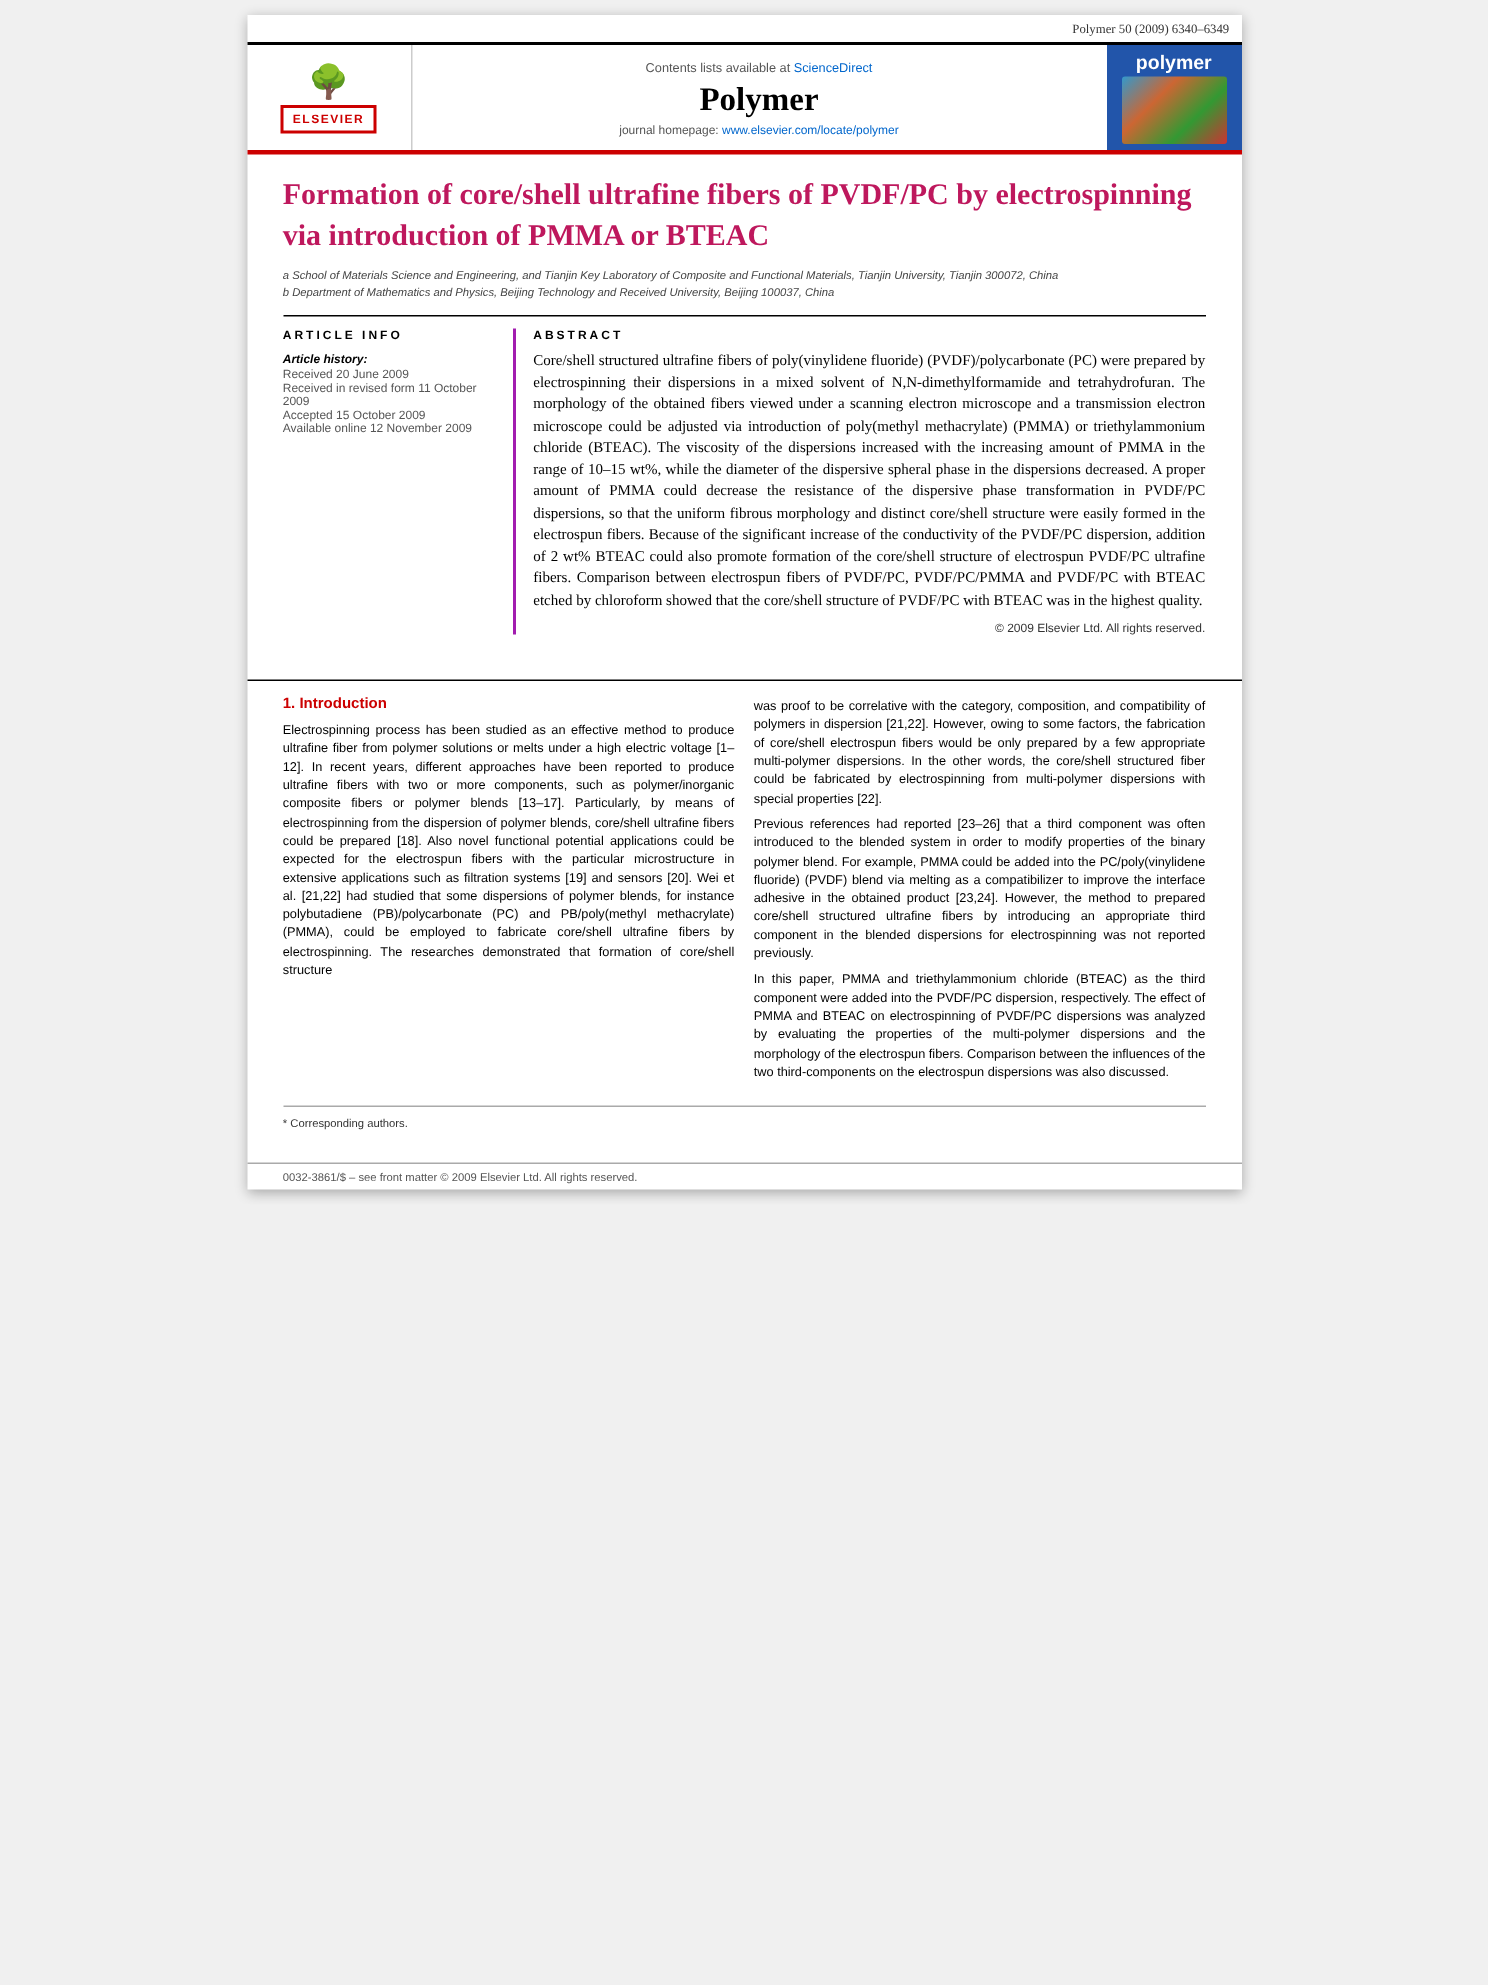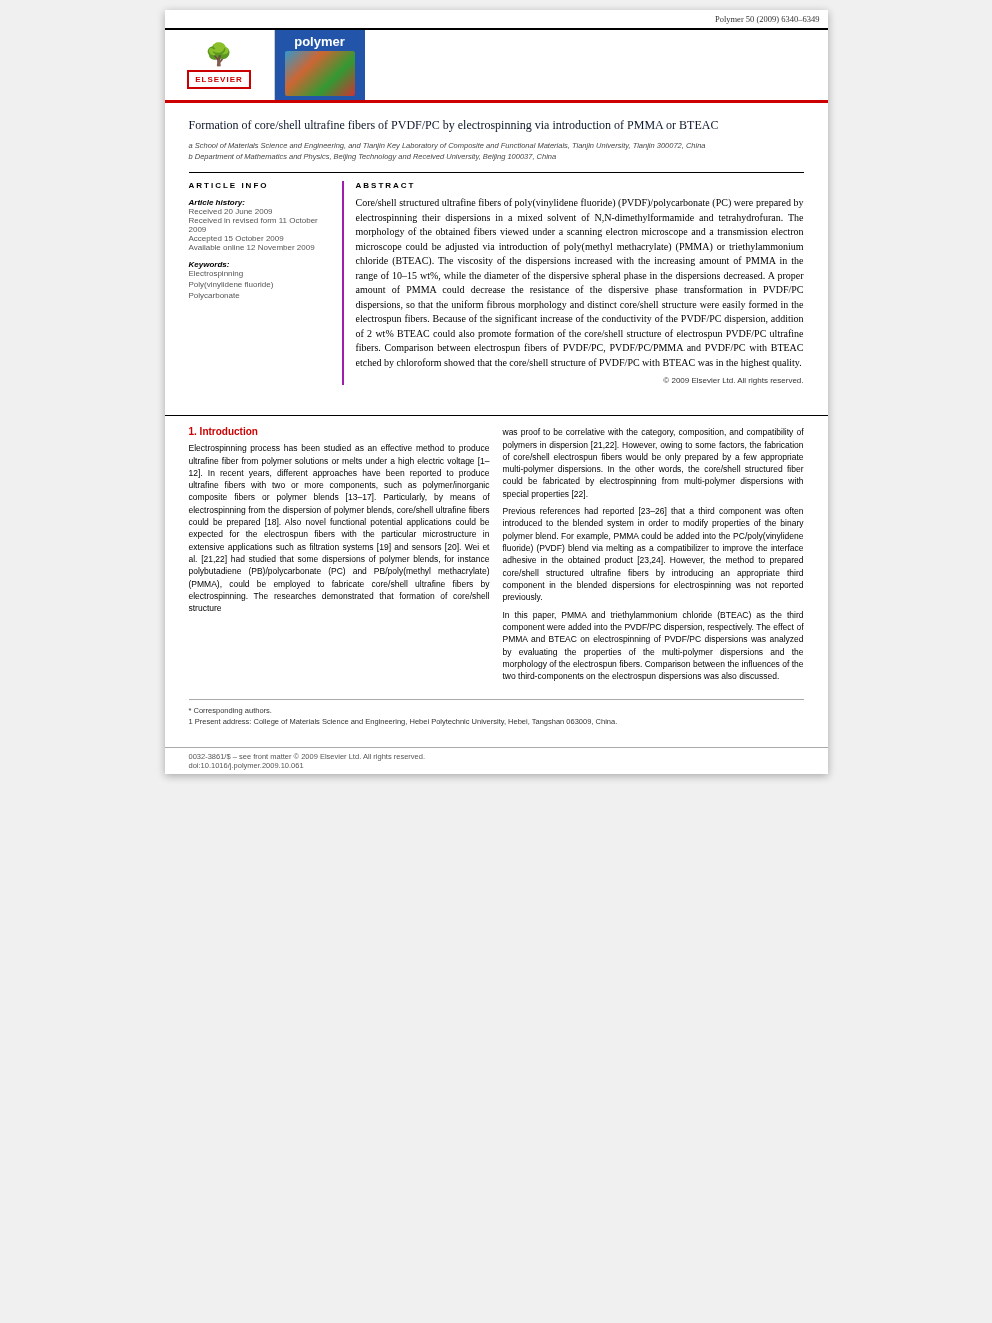--- a/index.html
+++ b/index.html
@@ -112,23 +112,23 @@
       background: linear-gradient(135deg, #3399cc, #cc6633, #339933, #cc3333);
       border-radius: 2px;
     }
 
     
     .article-content {
       padding: 14px 24px 20px;
     }
 
     .article-title {
-      font-size: 12px;
-      font-weight: normal;
-      color: #0f172a;
+      font-size: 20px;
+      font-weight: bold;
+      color: #be185d;
       margin-bottom: 8px;
       line-height: 1.35;
       font-family: 'Times New Roman', serif;
     }
 
     .authors {
       font-size: 9.5px;
       color: #000;
       margin-bottom: 4px;
       font-family: Arial, sans-serif;
@@ -284,20 +284,31 @@
     <span>Polymer 50 (2009) 6340–6349</span>
   </div>
 
   <div class="header-bar">
 
     <div class="elsevier-logo">
       <div class="logo-tree">🌳</div>
       <div class="logo-box">ELSEVIER</div>
     </div>
 
+    <div class="header-center">
+      <div class="sciencedirect-line">
+        <span>Contents lists available at </span>
+        <a href="#">ScienceDirect</a>
+      </div>
+      <div class="journal-name-big">Polymer</div>
+      <div class="journal-homepage">
+        <span>journal homepage: </span>
+        <a href="#">www.elsevier.com/locate/polymer</a>
+      </div>
+    </div>
 
     <div class="polymer-logo-right">
       <div class="polymer-logo-text">polymer</div>
       <div class="polymer-logo-img"></div>
     </div>
   </div>
 
   <div class="article-content">
 
     <div class="article-title">Formation of core/shell ultrafine fibers of PVDF/PC by electrospinning via introduction of PMMA or BTEAC</div>
@@ -314,26 +325,20 @@
         <div class="section-heading">ARTICLE INFO</div>
 
         <div class="article-info-block">
           <span class="info-label">Article history:</span>
           <span class="info-value">Received 20 June 2009</span>
           <span class="info-value">Received in revised form 11 October 2009</span>
           <span class="info-value">Accepted 15 October 2009</span>
           <span class="info-value">Available online 12 November 2009</span>
         </div>
 
-        <div class="article-info-block">
-          <span class="keywords-heading">Keywords:</span>
-          <span class="keyword-item">Electrospinning</span>
-          <span class="keyword-item">Poly(vinylidene fluoride)</span>
-          <span class="keyword-item">Polycarbonate</span>
-        </div>
       </div>
 
       <div class="right-col">
         <div class="section-heading">ABSTRACT</div>
         <p class="abstract-text">Core/shell structured ultrafine fibers of poly(vinylidene fluoride) (PVDF)/polycarbonate (PC) were prepared by electrospinning their dispersions in a mixed solvent of N,N-dimethylformamide and tetrahydrofuran. The morphology of the obtained fibers viewed under a scanning electron microscope and a transmission electron microscope could be adjusted via introduction of poly(methyl methacrylate) (PMMA) or triethylammonium chloride (BTEAC). The viscosity of the dispersions increased with the increasing amount of PMMA in the range of 10–15 wt%, while the diameter of the dispersive spheral phase in the dispersions decreased. A proper amount of PMMA could decrease the resistance of the dispersive phase transformation in PVDF/PC dispersions, so that the uniform fibrous morphology and distinct core/shell structure were easily formed in the electrospun fibers. Because of the significant increase of the conductivity of the PVDF/PC dispersion, addition of 2 wt% BTEAC could also promote formation of the core/shell structure of electrospun PVDF/PC ultrafine fibers. Comparison between electrospun fibers of PVDF/PC, PVDF/PC/PMMA and PVDF/PC with BTEAC etched by chloroform showed that the core/shell structure of PVDF/PC with BTEAC was in the highest quality.</p>
         <div class="copyright-line">© 2009 Elsevier Ltd. All rights reserved.</div>
       </div>
     </div>
   </div>
 
@@ -347,22 +352,20 @@
 
       <div class="body-right">
         <p class="body-text">was proof to be correlative with the category, composition, and compatibility of polymers in dispersion [21,22]. However, owing to some factors, the fabrication of core/shell electrospun fibers would be only prepared by a few appropriate multi-polymer dispersions. In the other words, the core/shell structured fiber could be fabricated by electrospinning from multi-polymer dispersions with special properties [22].</p>
         <p class="body-text">Previous references had reported [23–26] that a third component was often introduced to the blended system in order to modify properties of the binary polymer blend. For example, PMMA could be added into the PC/poly(vinylidene fluoride) (PVDF) blend via melting as a compatibilizer to improve the interface adhesive in the obtained product [23,24]. However, the method to prepared core/shell structured ultrafine fibers by introducing an appropriate third component in the blended dispersions for electrospinning was not reported previously.</p>
         <p class="body-text">In this paper, PMMA and triethylammonium chloride (BTEAC) as the third component were added into the PVDF/PC dispersion, respectively. The effect of PMMA and BTEAC on electrospinning of PVDF/PC dispersions was analyzed by evaluating the properties of the multi-polymer dispersions and the morphology of the electrospun fibers. Comparison between the influences of the two third-components on the electrospun dispersions was also discussed.</p>
       </div>
     </div>
 
     <div class="footnotes">
       <div>* Corresponding authors.</div>
-      <div>1 Present address: College of Materials Science and Engineering, Hebei Polytechnic University, Hebei, Tangshan 063009, China.</div>
     </div>
   </div>
 
   <div class="page-footer">
     <div>0032-3861/$ – see front matter © 2009 Elsevier Ltd. All rights reserved.</div>
-    <div>doi:10.1016/j.polymer.2009.10.061</div>
   </div>
 
 </div>
 
 </body></html>

